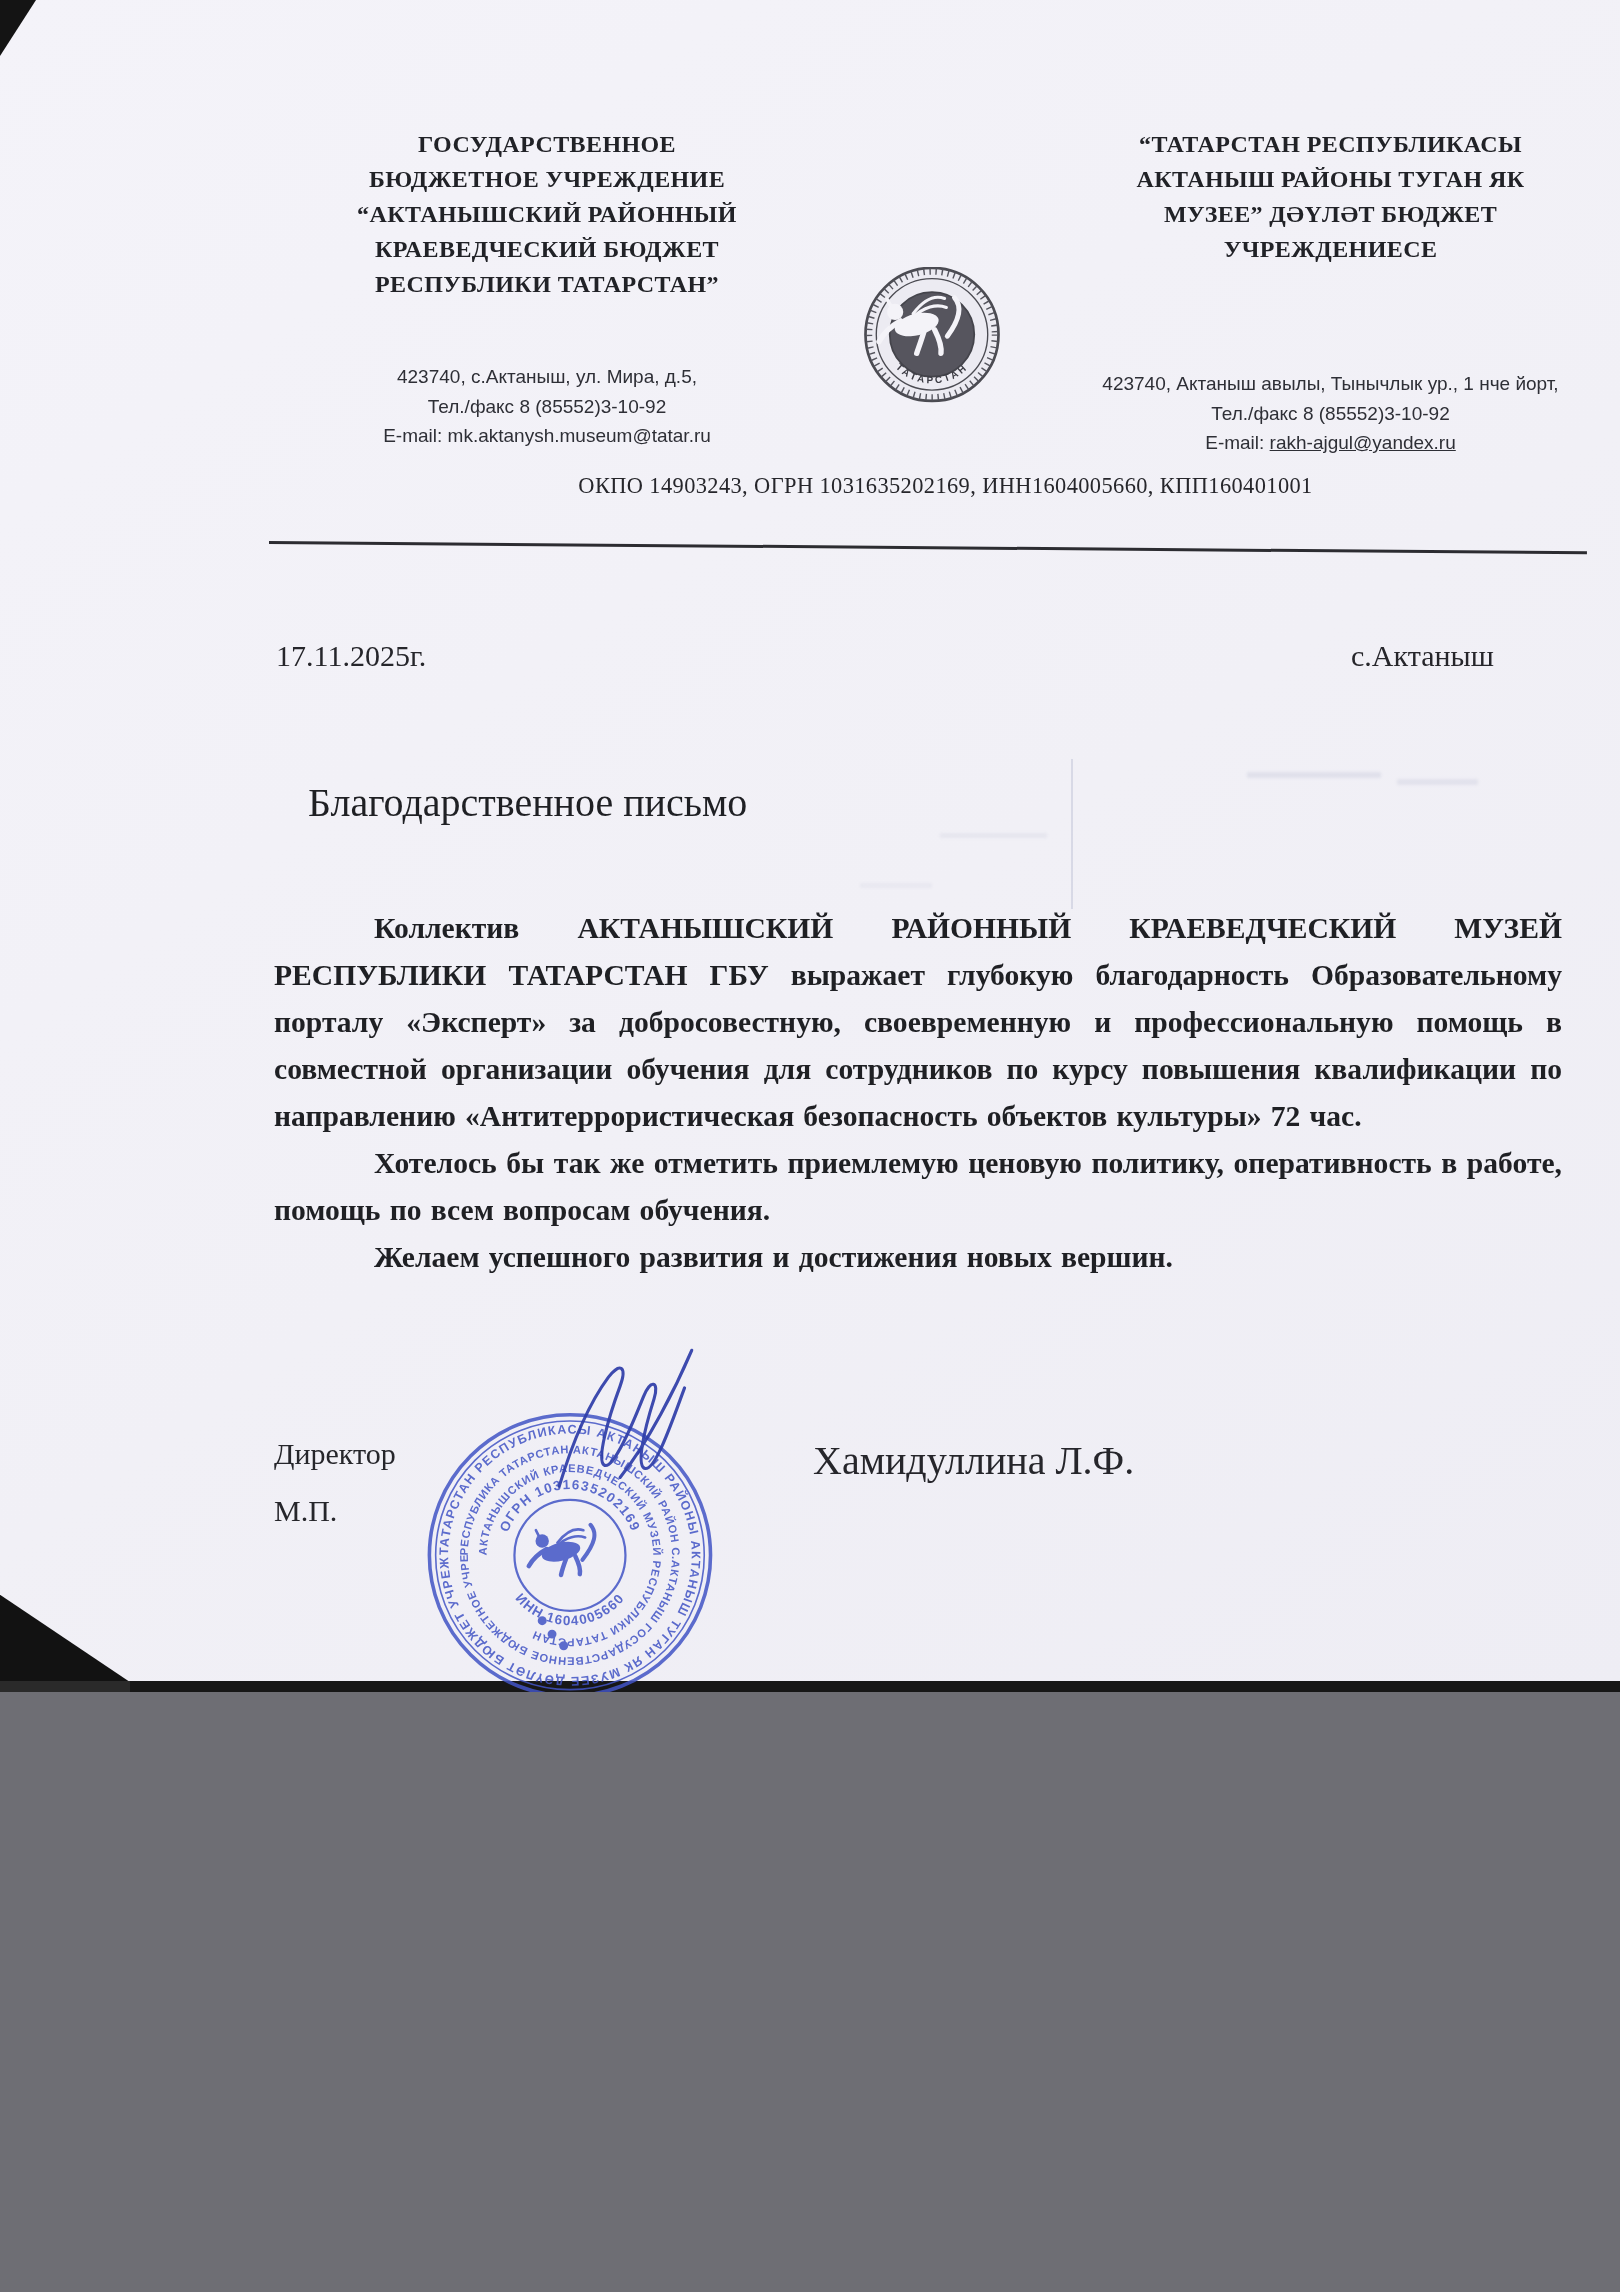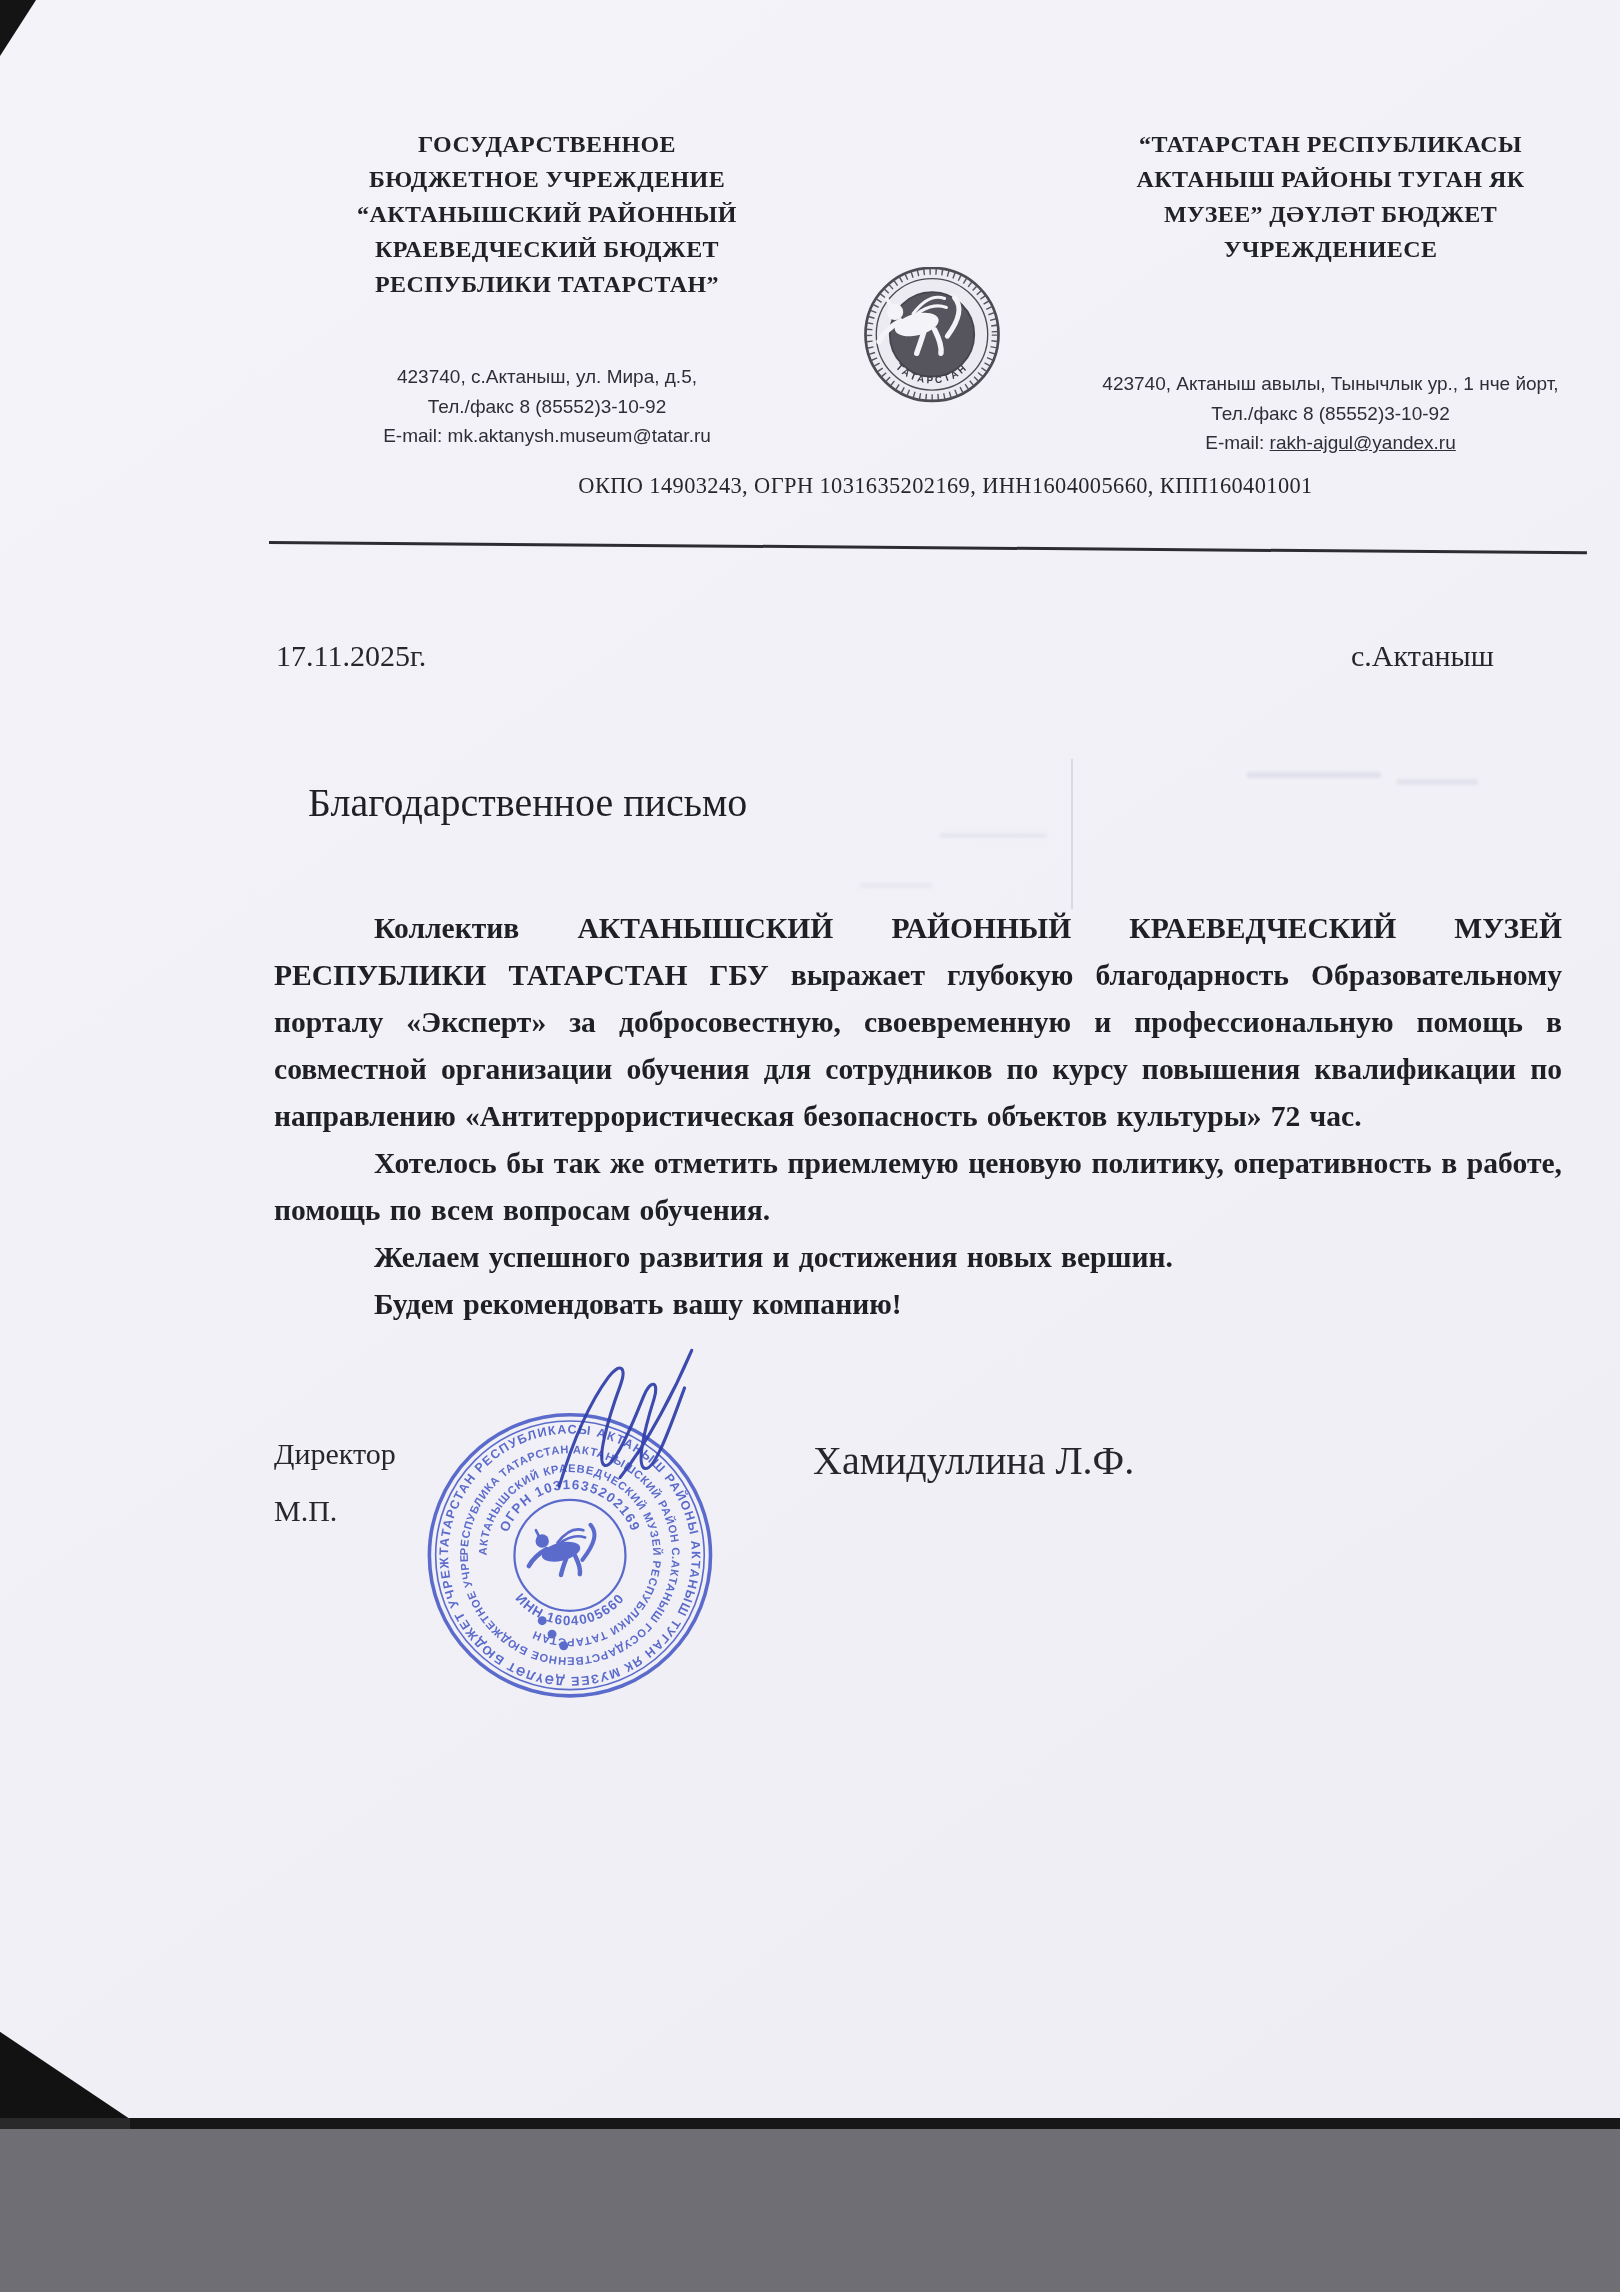--- a/index.html
+++ b/index.html
@@ -1,17 +1,17 @@
 <!DOCTYPE html>
 <html style="font-size:14.3px"><head>
 <meta charset="utf-8">
 <style>
   html,body{margin:0;padding:0;background:#6e6e74;}
   .page{
-    position:relative;width:1620px;height:2129px;overflow:hidden;
+    position:relative;width:1620px;height:1692px;overflow:hidden;
     background:linear-gradient(145deg,#f4f3f9 0%,#f1f0f6 55%,#eeedf4 100%);
     font-family:"Liberation Serif",serif;color:#26262b;
   }
   
   .art-tl{position:absolute;left:0;top:0;width:36px;height:56px;background:#141414;
     clip-path:polygon(0 0,100% 0,0 100%);}
   .art-bl{position:absolute;left:0;bottom:7.2px;width:134px;height:90px;background:#121212;
     clip-path:polygon(0 0,0 100%,100% 100%);}
   .art-bottom{position:absolute;left:125px;bottom:0;width:1495px;height:10.7px;background:#171717;}
   .art-bottom2{position:absolute;left:0;bottom:0;width:130px;height:10.7px;background:#2a2a2a;}
@@ -128,21 +128,20 @@
 
   <div class="date">17.11.2025г.</div>
   <div class="place">с.Актаныш</div>
 
   <div class="title">Благодарственное письмо</div>
 
   <div class="body">
     <p>Коллектив АКТАНЫШСКИЙ РАЙОННЫЙ КРАЕВЕДЧЕСКИЙ МУЗЕЙ РЕСПУБЛИКИ ТАТАРСТАН ГБУ выражает глубокую благодарность Образовательному порталу «Эксперт» за добросовестную, своевременную и профессиональную помощь в совместной организации обучения для сотрудников по курсу повышения квалификации по направлению «Антитеррористическая безопасность объектов культуры»  72 час.</p>
     <p>Хотелось бы так же отметить приемлемую ценовую политику, оперативность в работе, помощь по всем вопросам обучения.</p>
     <p>Желаем успешного развития и достижения новых вершин.</p>
-    <p>Будем рекомендовать вашу компанию!</p>
   </div>
 
   <div class="sign-role">Директор</div>
   <div class="sign-name">Хамидуллина Л.Ф.</div>
   <div class="seal-mark">М.П.</div>
 
   <svg class="stamp-wrap" viewBox="0 0 430 500">
     <defs>
       <path id="ring-outer" d="M 46,247 a 136,136 0 1,1 272,0 a 136,136 0 1,1 -272,0"></path>
       <path id="ring-mid" d="M 68,247 a 114,114 0 1,1 228,0 a 114,114 0 1,1 -228,0"></path>

